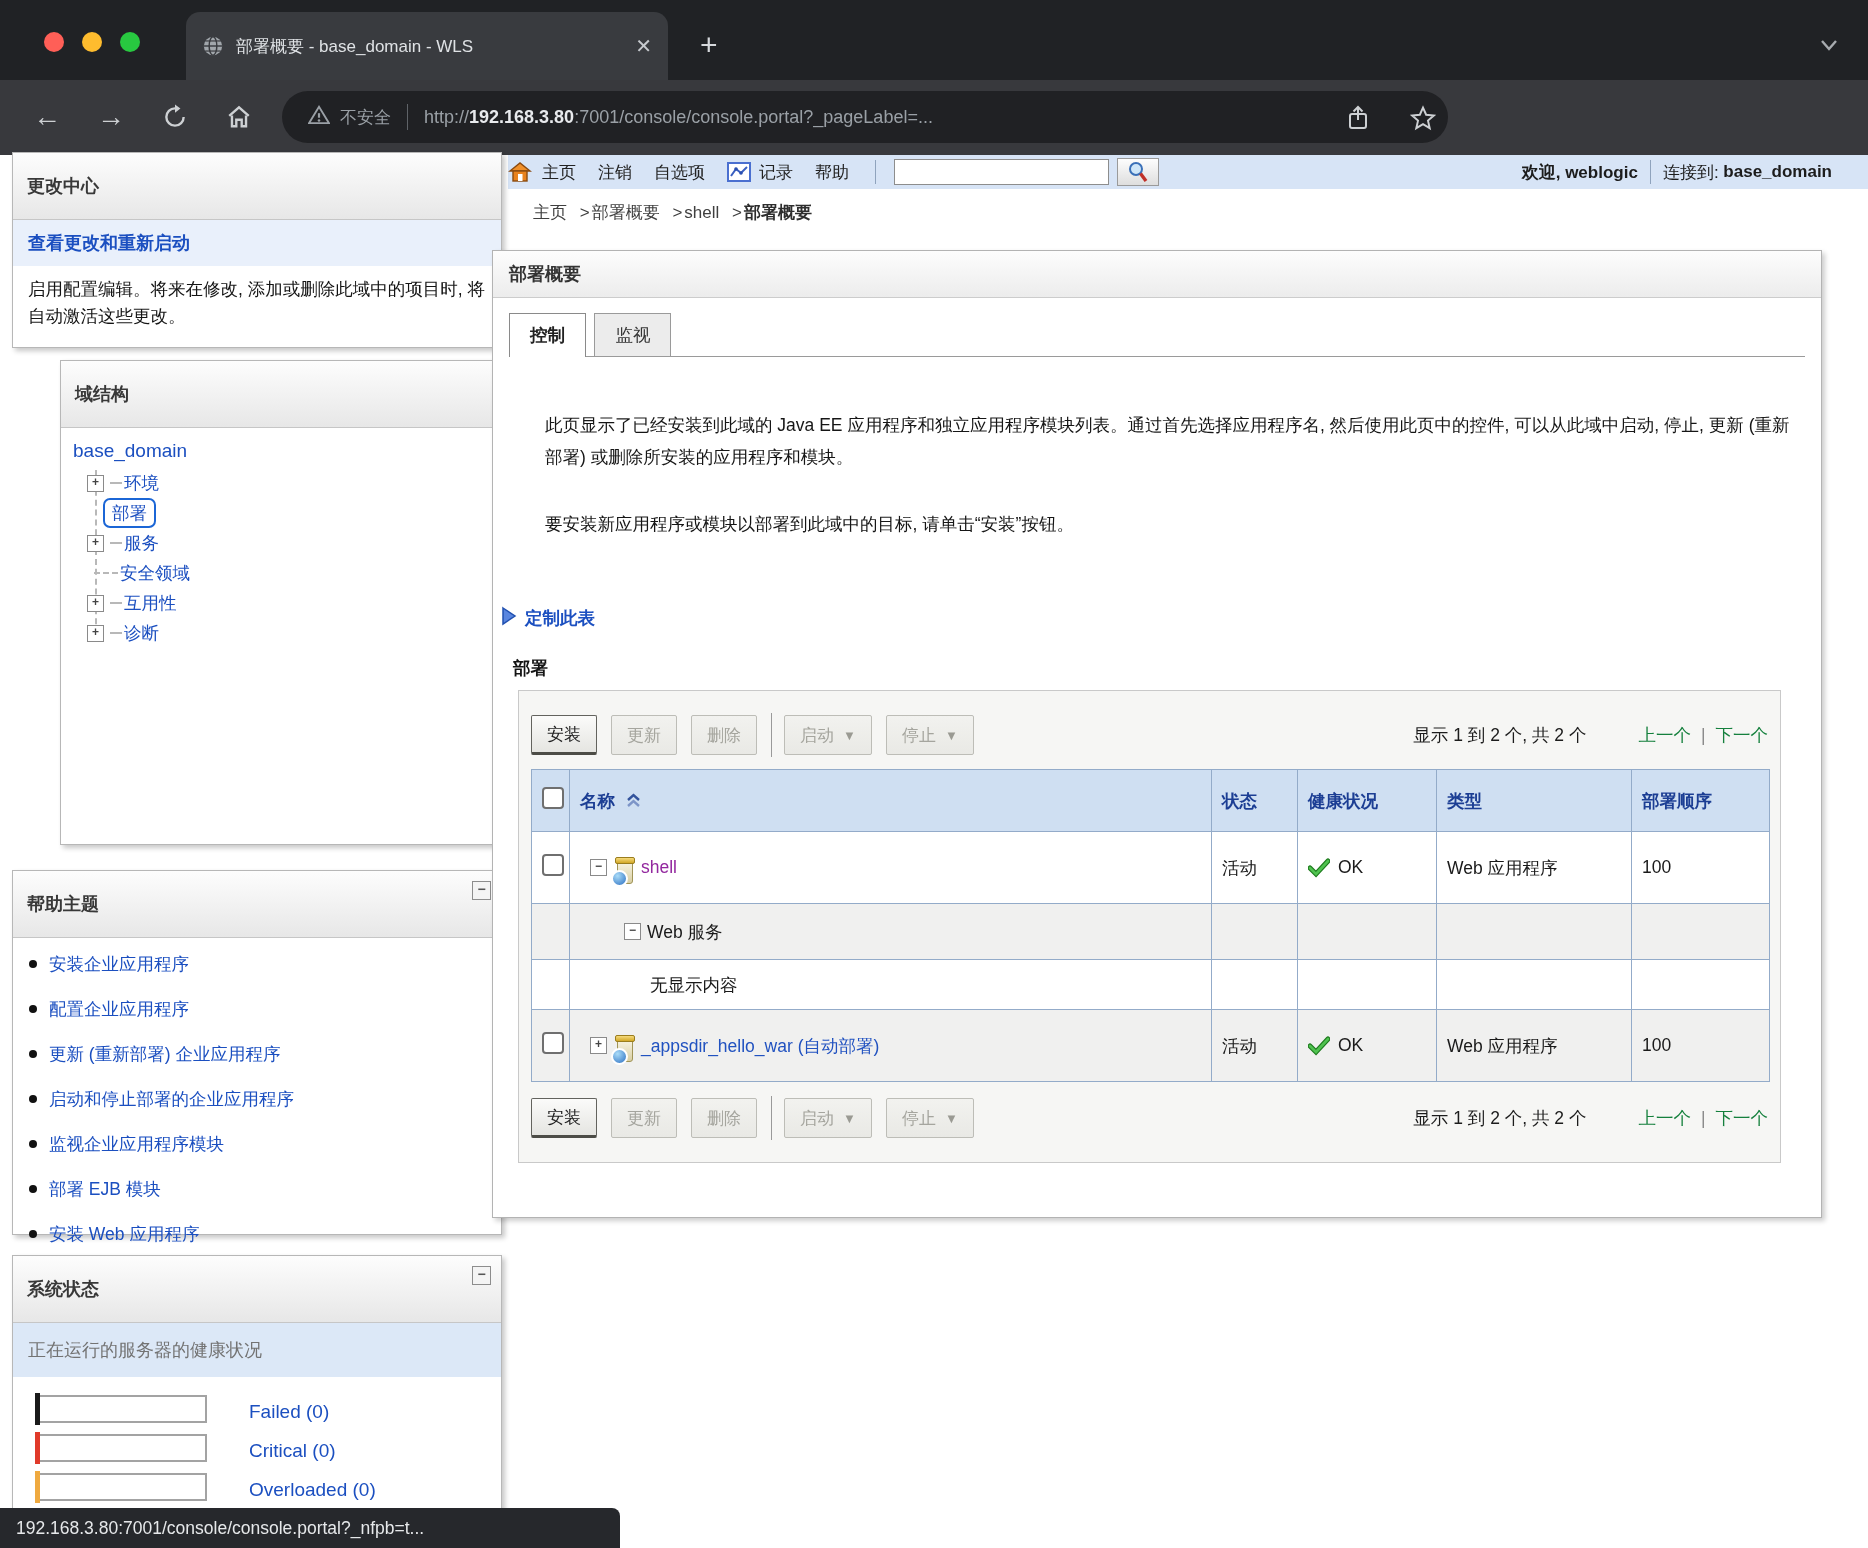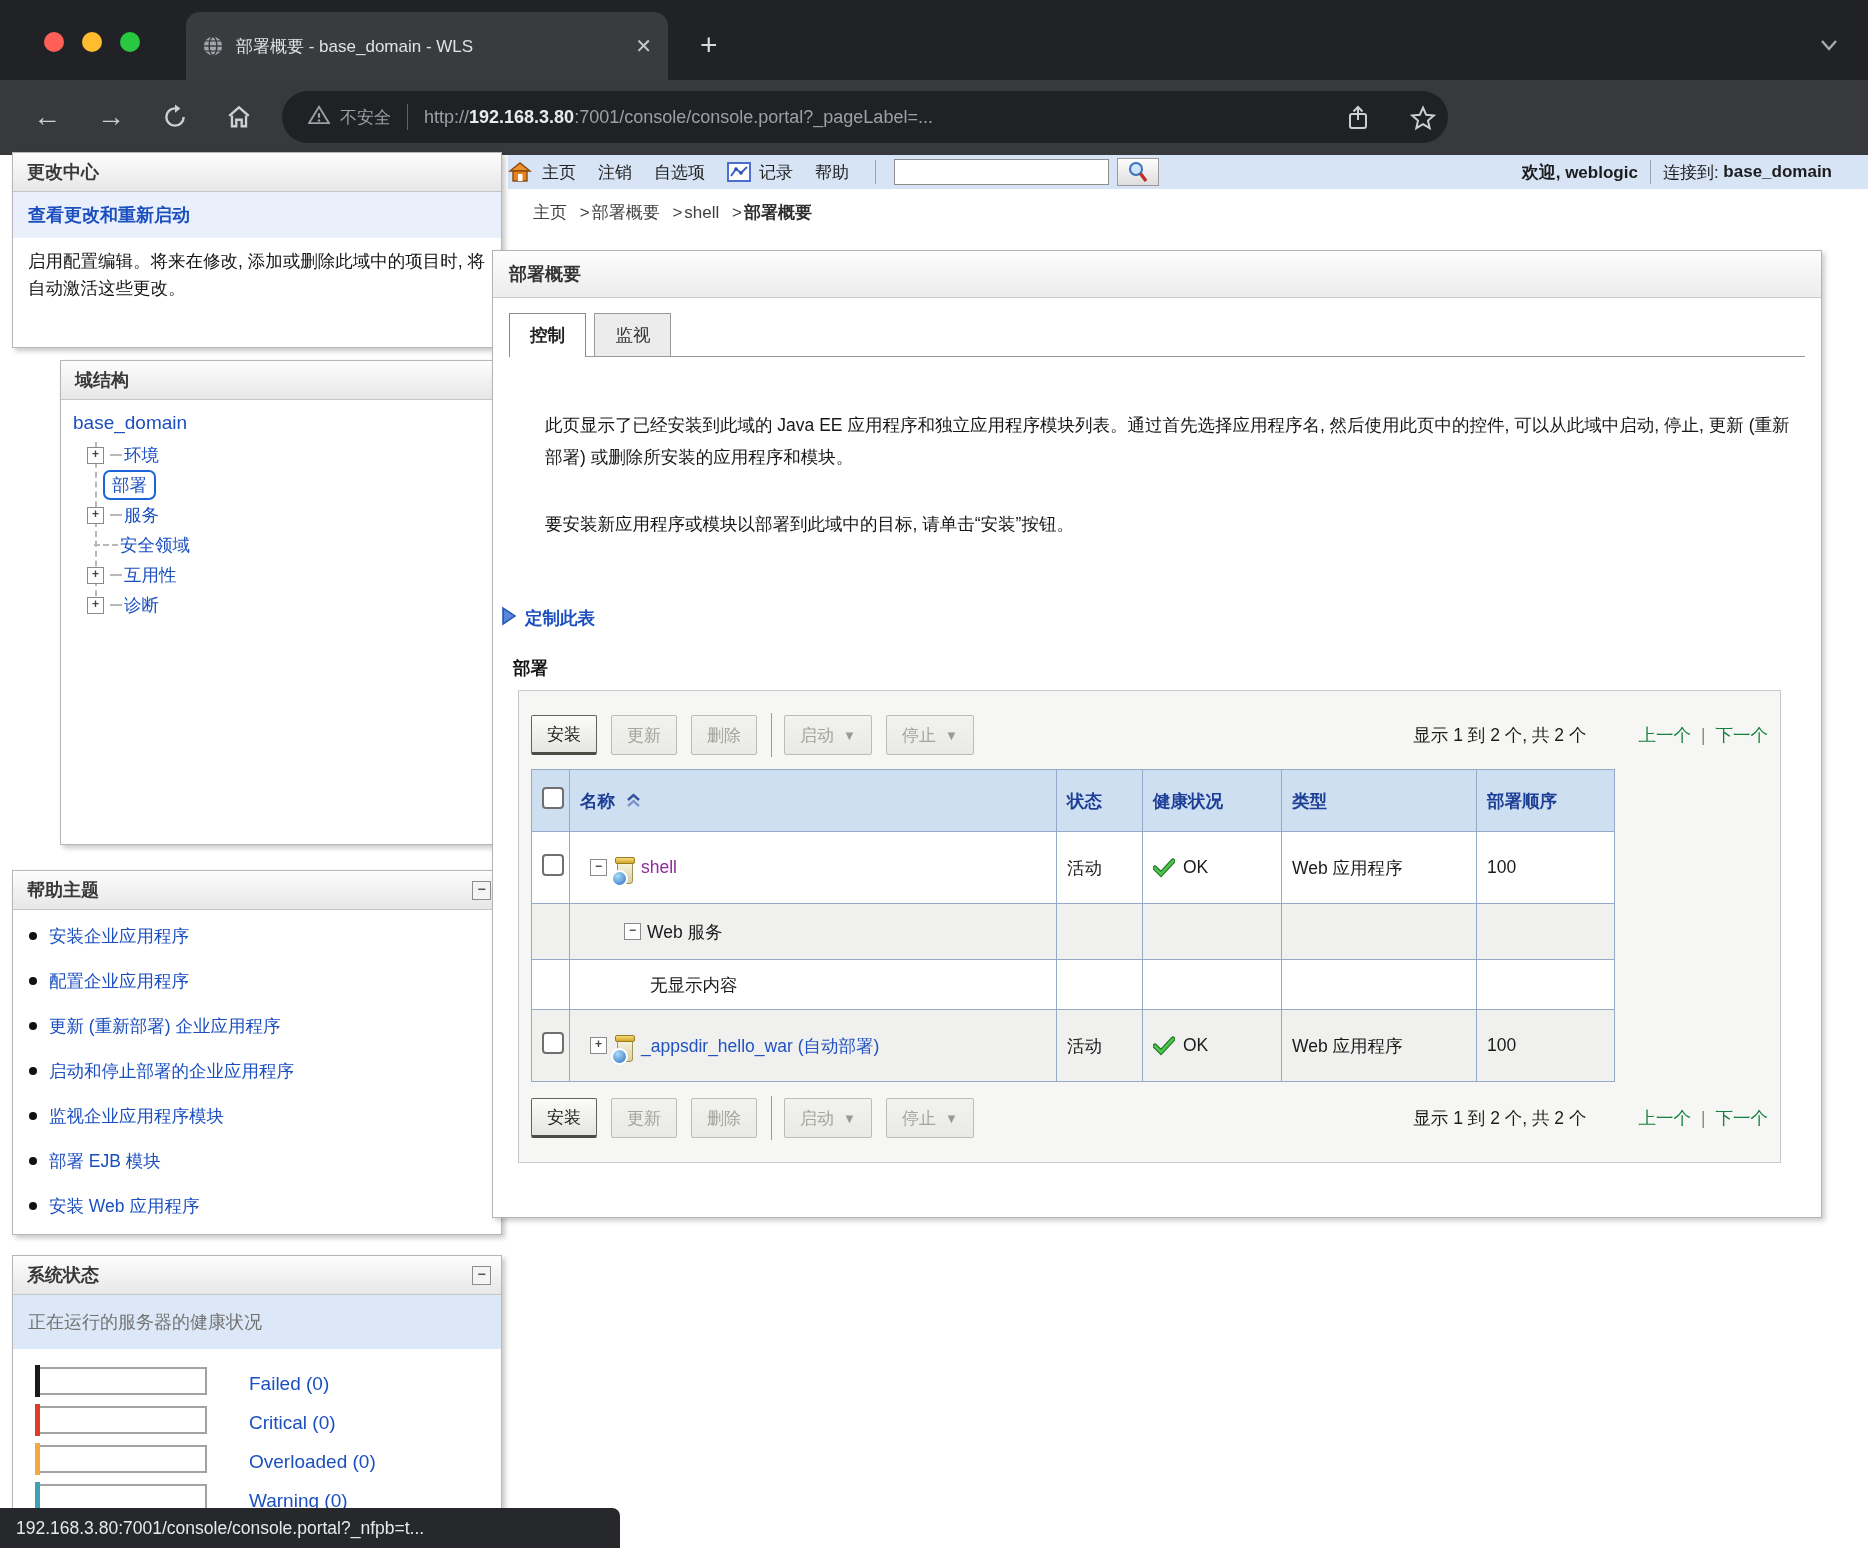--- a/index.html
+++ b/index.html
@@ -46,21 +46,21 @@
   #banner-right .vr{width:1px;height:24px;background:#8fa3bd;margin:0 12px;}
   #banner-right .domain{font-weight:700;}
 
   #breadcrumb{position:absolute;left:533px;top:46px;font-size:17px;color:#3f3f3f;}
   #breadcrumb a{color:#3f3f3f;text-decoration:none;}
   #breadcrumb .cur{font-weight:700;color:#2e2e2e;}
   #breadcrumb .sep{margin:0 2px 0 8px;}
 
   
   .panel{position:absolute;left:12px;width:490px;background:#fff;border:1px solid #b7b7b7;box-shadow:3px 3px 5px rgba(0,0,0,.22);box-sizing:border-box;}
-  .panel-h{height:38px;line-height:38px;padding:0 14px;background:linear-gradient(#fdfdfd,#e7e7e7);border-bottom:1px solid #c6c6c6;
+  .panel-h{height:38px;line-height:38px;padding:14px 14px;background:linear-gradient(#fdfdfd,#e7e7e7);border-bottom:1px solid #c6c6c6;
     font-size:18px;font-weight:700;color:#383838;position:relative;}
   .collapse-box{position:absolute;right:10px;top:10px;width:17px;height:17px;border:1px solid #8d8d8d;background:#f4f4f4;
     font:bold 14px/15px "Liberation Sans",sans-serif;text-align:center;color:#555;}
 
   #p-change{top:-3px;height:196px;}
   #p-change .linkrow{background:#e9f0fb;padding:11px 15px;}
   #p-change .linkrow a{color:#1b4fc0;font-weight:700;font-size:18px;text-decoration:none;}
   #p-change .desc{padding:10px 15px;font-size:17.5px;color:#141414;line-height:1.55;}
 
   #p-domain{top:205px;height:485px;margin-left:48px;}
@@ -114,21 +114,21 @@
     border:1px solid #9c9c96;border-radius:2px;margin-right:14px;display:inline-flex;align-items:center;font-family:inherit;}
   .btn.primary{border-color:#63635e;border-bottom:3px solid #4c4c46;}
   .btn.disabled{color:#a5a59e;background:linear-gradient(#f2f2ef,#e9e9e5);border-color:#bdbdb7;}
   .btn .dd{font-size:13px;color:#9a9a93;margin-left:9px;}
   .btn-sep{width:1px;height:44px;background:#9a9a9a;margin:0 12px 0 0;}
   .pager{margin-left:auto;display:flex;align-items:center;font-size:17.5px;color:#1c1c1c;}
   .pager .summary{margin-right:52px;}
   .pager a{color:#15803d;text-decoration:none;}
   .pager .psep{color:#8a8a8a;margin:0 10px;}
 
-  #dtable{width:1084px;margin:0 12px;border-collapse:collapse;table-layout:fixed;background:#fff;border:1px solid #7f9bbd;}
+  #dtable{width:1239px;margin:0 12px;border-collapse:collapse;table-layout:fixed;background:#fff;border:1px solid #7f9bbd;}
   #dtable th,#dtable td{border:1px solid #93abc9;}
   #dtable thead th{background:#cfdff2;color:#1c3e94;font-size:17.5px;font-weight:700;text-align:left;padding:17px 10px;}
   #dtable thead th.cbcell{text-align:center;}
   #dtable td{font-size:17.5px;color:#1a1a1a;padding:0 10px;}
   tr.row-app{height:72px;}
   tr.row-sub{height:56px;background:#f0f0ef;}
   tr.row-subsub{height:50px;}
   tr.row-app.alt{background:#f0f0ef;}
   .cb{width:22px;height:22px;border:2px solid #6f6f6f;border-radius:4px;background:#fff;display:inline-block;box-sizing:border-box;}
   .namecell{display:flex;align-items:center;}

